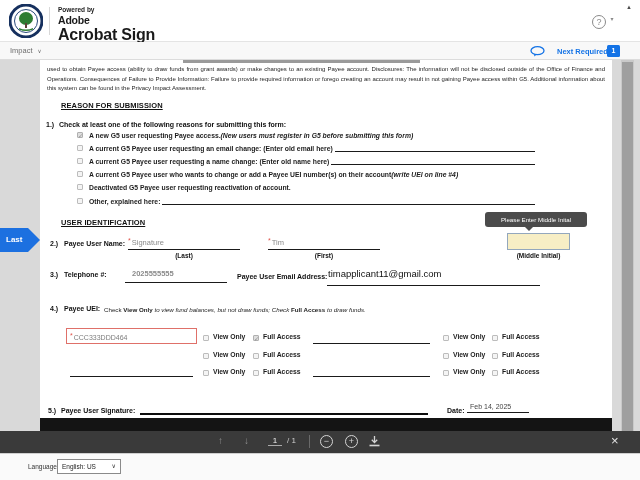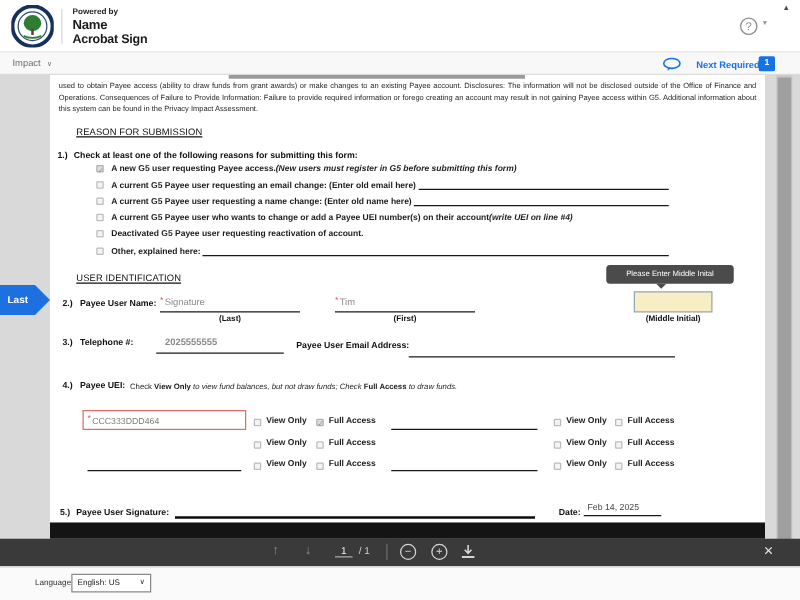--- a/index.html
+++ b/index.html
@@ -5,40 +5,40 @@
   * { margin:0; padding:0; box-sizing:border-box; }
   body { font-family:"Liberation Sans", sans-serif; }
   #screen { position:relative; width:640px; height:480px; background:#d9d9d9; overflow:hidden; }
 
   
   .app-header { position:absolute; left:0; top:0; width:640px; height:42px; background:#fff; border-bottom:1px solid #e4e4e4; }
   .seal { position:absolute; left:9px; top:4px; }
   .hdr-divider { position:absolute; left:49px; top:7px; width:1px; height:28px; background:#d8d8d8; }
   .powered { position:absolute; left:58px; top:6px; font-size:6.5px; font-weight:bold; color:#222; }
   .brand1 { position:absolute; left:58px; top:14px; font-size:10.5px; font-weight:bold; color:#1a1a1a; letter-spacing:-0.2px; }
-  .brand2 { position:absolute; left:58px; top:26px; font-size:10px; font-weight:bold; color:#1a1a1a; letter-spacing:-0.2px; }
+  .brand2 { position:absolute; left:58px; top:26px; font-size:16px; font-weight:bold; color:#1a1a1a; letter-spacing:-0.2px; }
   .help-btn { position:absolute; left:592px; top:11px; width:26px; height:16px; cursor:pointer; }
   .help-circle { display:inline-block; width:14px; height:14px; border:1px solid #8a8a8a; border-radius:50%; color:#8a8a8a; font-size:9px; text-align:center; line-height:13px; }
   .help-caret { display:inline-block; color:#8a8a8a; font-size:6px; vertical-align:4px; }
   .scroll-up-btn { position:absolute; left:626px; top:4px; font-size:6px; color:#4a4a4a; }
 
   
   .subbar { position:absolute; left:0; top:42px; width:640px; height:18px; background:#f8f8f8; border-bottom:1px solid #dcdcdc; }
   .options { position:absolute; left:10px; top:4px; font-size:7.5px; color:#6e6e6e; cursor:pointer; }
   .options .caret { font-size:5.5px; margin-left:3px; }
   .doc-title { position:absolute; left:0; top:4px; width:640px; text-align:center; font-size:8px; color:#4a4a4a; }
   .chat-icon { position:absolute; left:530px; top:4px; }
   .next-required { position:absolute; left:557px; top:5px; font-size:7.5px; color:#1473e6; font-weight:bold; cursor:pointer; }
   .req-badge { position:absolute; left:607px; top:3px; width:13px; height:12px; background:#1473e6; color:#fff; font-size:7px; font-weight:bold; text-align:center; line-height:12px; border-radius:1.5px; }
 
   
   .page { position:absolute; left:40px; top:60px; width:572px; height:358px; background:#fff; }
   .page-topbar { position:absolute; left:143px; top:0; width:237px; height:3px; background:#9a9a9a; }
   .intro { position:absolute; left:7px; top:5px; width:558px; font-size:6px; line-height:9.5px; color:#1f1f1f; text-align:justify; }
-  .sec-head { position:absolute; font-size:7.5px; font-weight:normal; color:#111; text-decoration:underline; letter-spacing:0.1px; }
+  .sec-head { position:absolute; font-size:7.5px; font-weight:bold; color:#111; text-decoration:underline; letter-spacing:0.1px; }
   .qnum { position:absolute; font-size:7px; font-weight:bold; color:#111; }
   .qlabel { position:absolute; font-size:7px; font-weight:bold; color:#111; }
   .reason-row { position:absolute; left:37px; width:458px; display:flex; align-items:flex-end; }
   .cb { width:6px; height:6px; border:1px solid #bcbcbc; background:#f4f4f4; border-radius:1px; flex:0 0 auto; margin-right:6px; margin-bottom:1px; position:relative; }
   .cb.checked { background:#dedede; border-color:#b0b0b0; }
   .cb.checked::after { content:"✓"; position:absolute; left:0; top:-1.5px; font-size:6px; color:#8f8f8f; }
   .reason-text { font-size:6.8px; font-weight:bold; color:#1c1c1c; white-space:nowrap; }
   .reason-it { font-size:6.8px; font-weight:bold; font-style:italic; color:#1c1c1c; white-space:nowrap; }
   .fill-line { flex:1; border-bottom:1px solid #1a1a1a; height:7px; margin-left:2px; }
   .fline { position:absolute; border-bottom:1px solid #1a1a1a; height:0; }
@@ -95,21 +95,21 @@
   <div class="app-header">
     <svg class="seal" width="34" height="34" viewBox="0 0 34 34">
       <circle cx="17" cy="17" r="16" fill="#ffffff" stroke="#16305e" stroke-width="3"></circle>
       <circle cx="17" cy="17" r="11.5" fill="#ffffff" stroke="#2a4a7a" stroke-width="1"></circle>
       <ellipse cx="17" cy="14.5" rx="7" ry="6.5" fill="#2e7d32"></ellipse>
       <rect x="16" y="19" width="2" height="5" fill="#5d4037"></rect>
       <path d="M10 24 Q17 27 24 24 L24 25.5 Q17 28.5 10 25.5 Z" fill="#2e7d32"></path>
     </svg>
     <div class="hdr-divider"></div>
     <div class="powered">Powered by</div>
-    <div class="brand1">Name</div>
+    <div class="brand1">Adobe</div>
     <div class="brand2">Acrobat Sign</div>
     <div class="help-btn">
       <span class="help-circle">?</span>
       <span class="help-caret">▾</span>
     </div>
     <div class="scroll-up-btn">▲</div>
   </div>
 
   <div class="subbar">
     <div class="options">
@@ -174,20 +174,21 @@
     <div class="fline" style="left:228px; top:189px; width:112px;"></div>
     <div class="caption" style="left:228px; top:192px; width:112px;">(First)</div>
     <div class="mi-box"><span></span></div>
     <div class="caption" style="left:465px; top:192px; width:67px;">(Middle Initial)</div>
 
     <div class="qnum" style="left:10px; top:211px;">3.)</div>
     <div class="qlabel" style="left:24px; top:211px;">Telephone #:</div>
     <div class="fval" style="left:92px; top:209px;font-weight:bold;">2025555555</div>
     <div class="fline" style="left:85px; top:222px; width:102px;"></div>
     <div class="qlabel" style="left:197px; top:213px;">Payee User Email Address:</div>
+    <div class="email-val" style="left:288px; top:208px;">timapplicant11@gmail.com</div>
     <div class="fline" style="left:287px; top:225px; width:213px;"></div>
 
     <div class="qnum" style="left:10px; top:245px;">4.)</div>
     <div class="qlabel" style="left:24px; top:245px;">Payee UEI:</div>
     <div class="instr" style="left:64px; top:246px;"><span>Check </span><b>View Only</b><i> to view fund balances, but not draw funds; Check </i><b>Full Access</b><i> to draw funds.</i></div>
 
     <div class="uei-box"><span class="req">*</span><span>CCC333DDD464</span></div>
 
     <span class="acc-cb" style="left:163px; top:275px;"></span>
     <span class="acc-label" style="left:173px; top:273px;">View Only</span>

